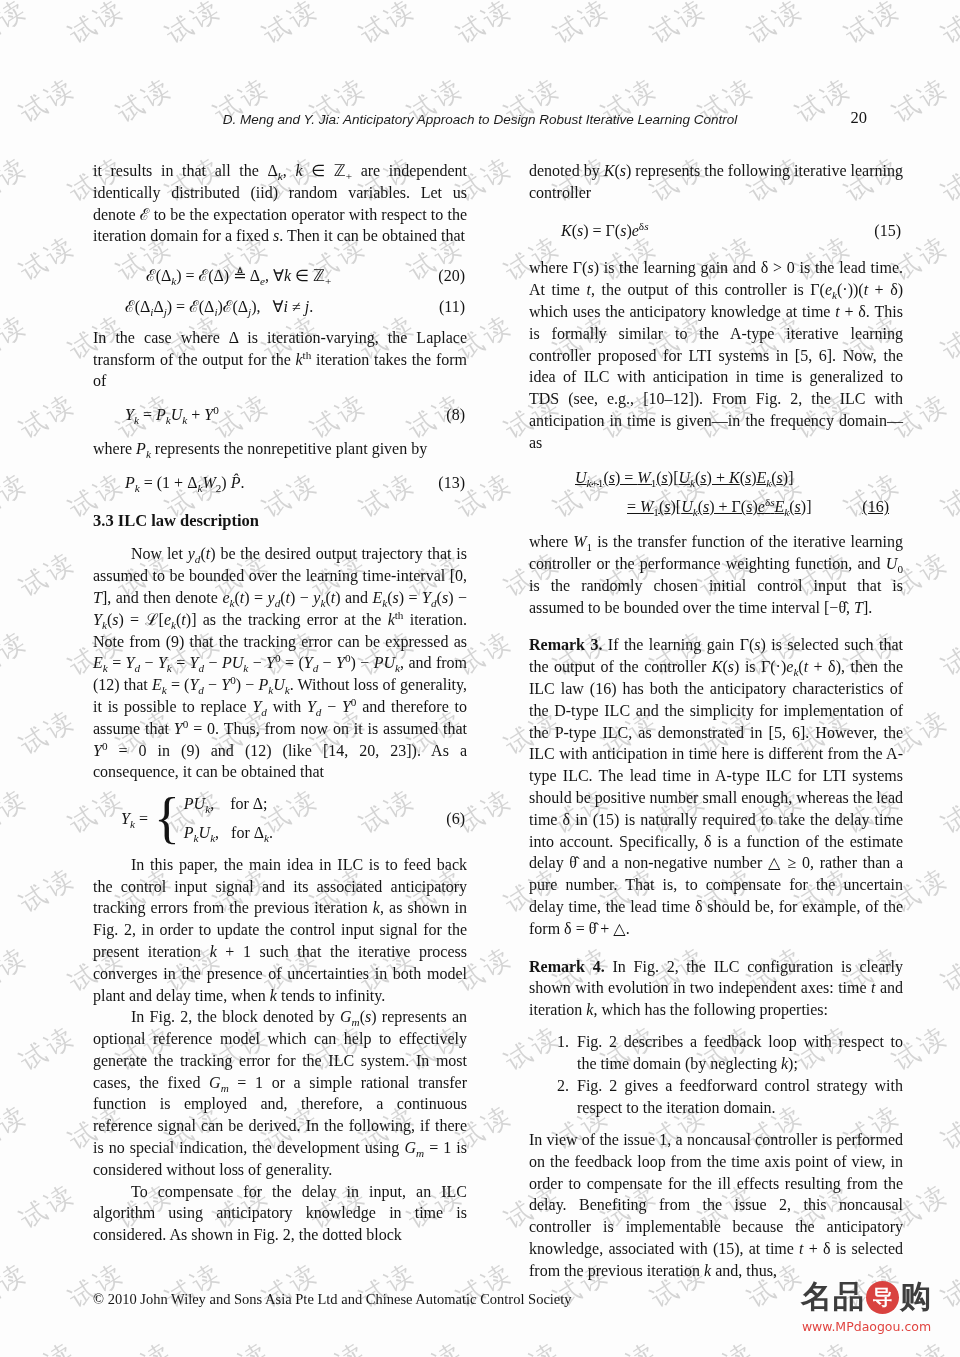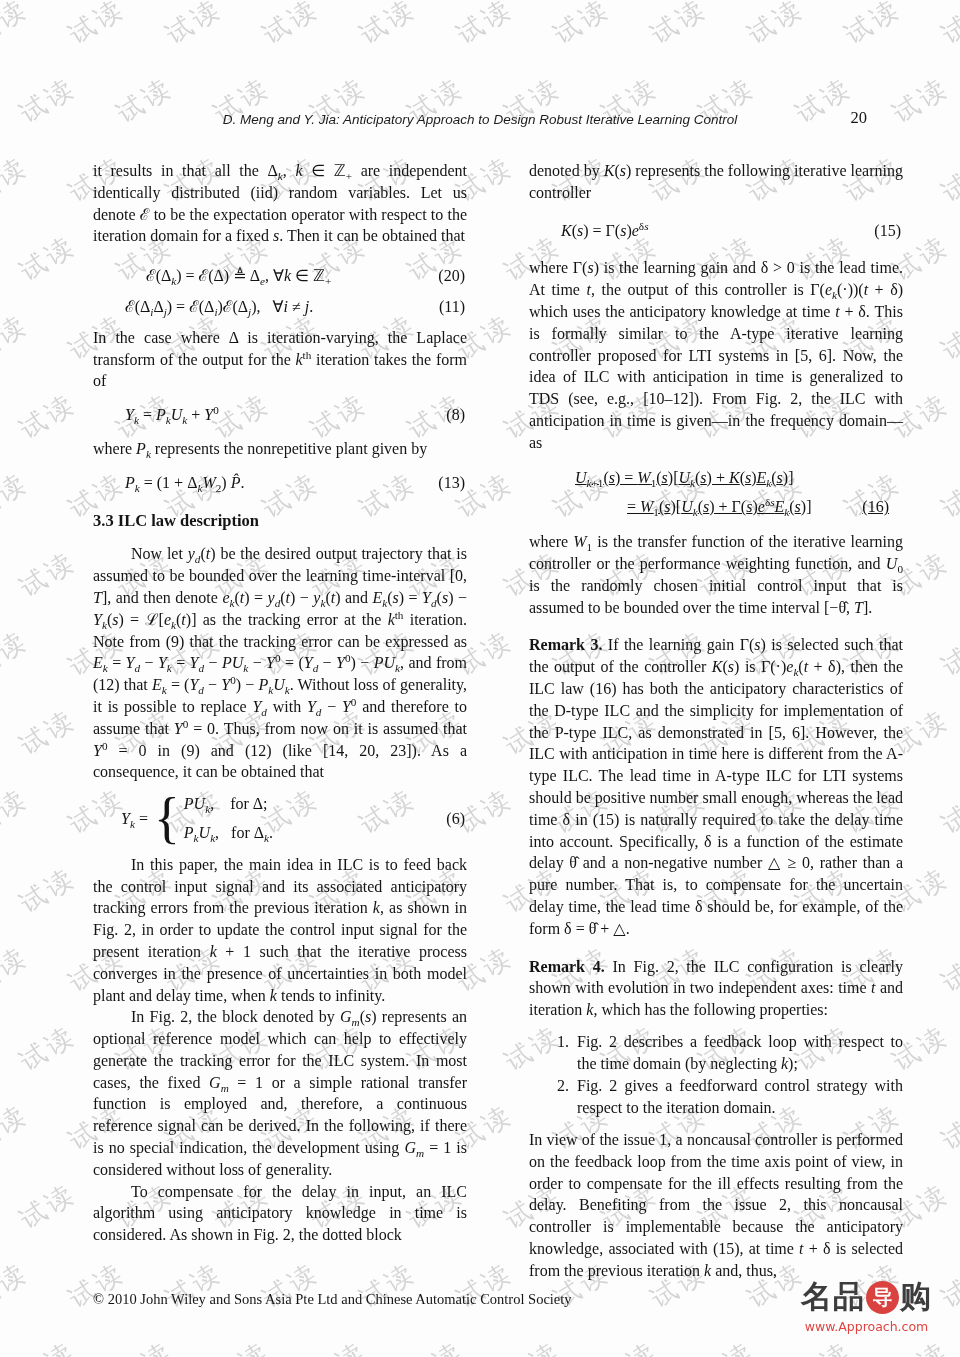--- a/index.html
+++ b/index.html
@@ -450,16 +450,16 @@
   <div class="footer">
     <span>© 2010 John Wiley and Sons Asia Pte Ltd and Chinese Automatic Control Society</span>
   </div>
 
   <div class="logo">
     <div class="logo-row">
       <span class="logo-char">名品</span>
       <span class="logo-circle">导</span>
       <span class="logo-char">购</span>
     </div>
-    <div class="logo-url">www.Approach.com</div>
+    <div class="logo-url">www.MPdaogou.com</div>
   </div>
 
 </div>
 
 </body></html>

